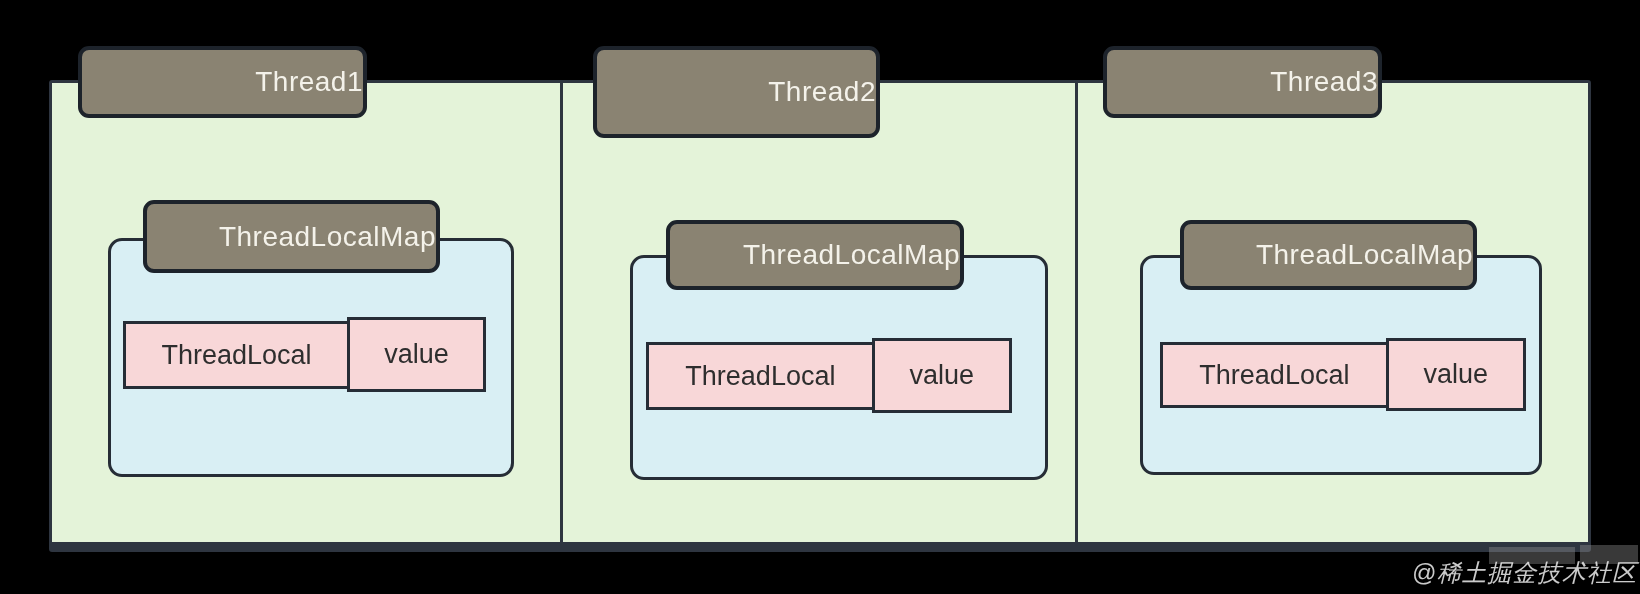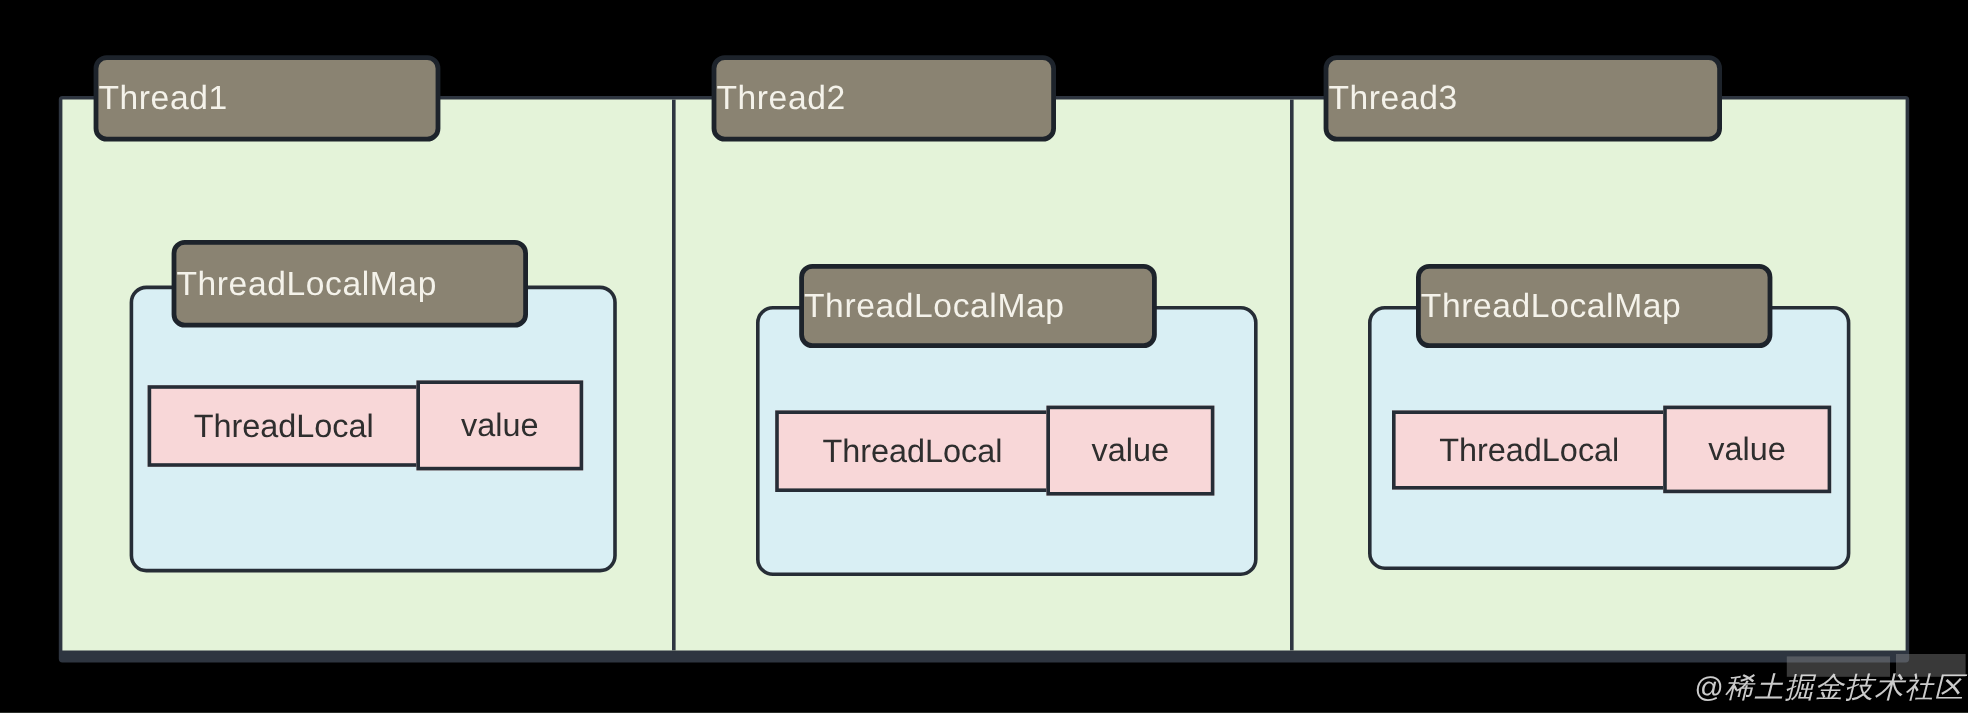--- a/index.html
+++ b/index.html
@@ -32,30 +32,30 @@
   #divider-1 { left: 560px; }
   #divider-2 { left: 1075px; }
 
   
   .tab {
     position: absolute;
     box-sizing: border-box;
     background: #8a8372;
     border: 4px solid #1d232b;
     border-radius: 11px;
-    display: flex; align-items: center; justify-content: flex-start;
+    display: flex; align-items: center; justify-content: flex-end;
     color: #f4f2ea;
     font-size: 28px;
     font-weight: 500;
     letter-spacing: 0.5px;
     z-index: 5;
   }
   #thread1-tab { left: 78px;   top: 46px; width: 289px; height: 72px; }
-  #thread2-tab { left: 593px;  top: 46px; width: 287px; height: 72px; }
-  #thread3-tab { left: 1103px; top: 46px; width: 332px; height: 72px; }
+  #thread2-tab { left: 593px;  top: 46px; width: 287px; height: 92px; }
+  #thread3-tab { left: 1103px; top: 46px; width: 279px; height: 72px; }
   #map1-tab { left: 143px;  top: 200px; width: 297px; height: 73px; }
   #map2-tab { left: 666px;  top: 220px; width: 298px; height: 70px; }
   #map3-tab { left: 1180px; top: 220px; width: 297px; height: 70px; }
 
   
   .map-box {
     position: absolute;
     box-sizing: border-box;
     background: #d9eff4;
     border: 3px solid #262d36;

